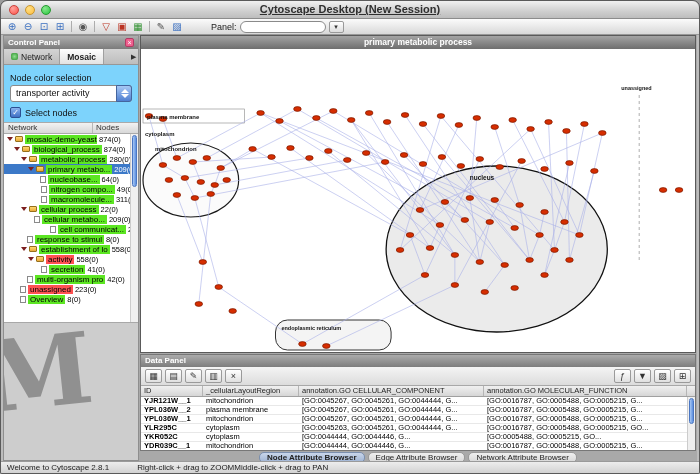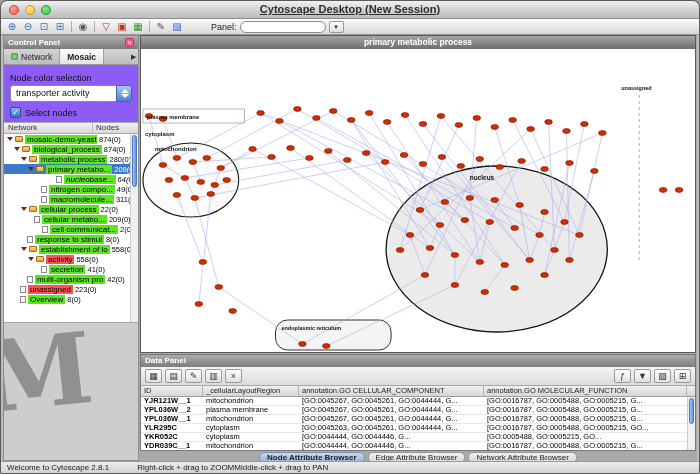--- a/index.html
+++ b/index.html
@@ -28,21 +28,21 @@
     line-height:12px;padding:0;text-align:center;}
   .c-blue{color:#3a6fc0}.c-gray{color:#555}.c-red{color:#bb3322}.c-green{color:#2c8f2c}
   .tsep{width:1px;height:11px;background:#adadad;margin:0 3px;}
   .search-wrap{margin-left:26px;display:flex;align-items:center;gap:3px;font-size:9px;color:#222;}
   .search-input{width:86px;height:12px;font-size:9px;border:1px solid #8a8a8a;border-radius:7px;padding:0 6px;}
   .search-btn{width:15px;height:12px;font-size:7px;border:1px solid #999;border-radius:2px;
     background:linear-gradient(#fff,#ddd);padding:0;color:#333;}
 
   
   .control-panel{position:absolute;left:2px;top:34px;width:136px;bottom:12px;
-    background:#8b5cf6;border:1px solid #8e8e8e;display:flex;flex-direction:column;}
+    background:#7dd3fc;border:1px solid #8e8e8e;display:flex;flex-direction:column;}
   .cp-header{height:13px;flex:none;background:linear-gradient(#aeaeae,#7b7b7b);
     display:flex;align-items:center;padding:0 4px;}
   .cp-title{color:#fff;font-size:8px;font-weight:bold;flex:1;}
   .cp-close{width:9px;height:9px;border-radius:2px;background:#ef5f8e;border:1px solid #b03b63;
     color:#fff;font-size:7px;line-height:7px;text-align:center;}
   .cp-tabs{height:16px;flex:none;display:flex;align-items:stretch;
     background:linear-gradient(#d4d4d4,#bdbdbd);border-bottom:1px solid #979797;}
   .cp-tab{padding:0 7px;font-size:8.5px;color:#222;border-right:1px solid #a0a0a0;
     display:flex;align-items:center;gap:3px;}
   .cp-tab.active{background:linear-gradient(#fff,#e3e3e3);font-weight:bold;}
@@ -217,21 +217,21 @@
             <span class="ticon-folder"></span>
             <span class="chip green">metabolic process</span>
             <span class="tcount">280(0)</span>
           </div>
           <div class="trow selected" style="padding-left: 24px;">
             <span class="twisty"></span>
             <span class="ticon-folder"></span>
             <span class="chip green">primary metabo...</span>
             <span class="tcount">209(0)</span>
           </div>
-          <div class="trow" style="padding-left: 46px; font-style: italic;">
+          <div class="trow" style="padding-left: 30px;">
             <span class="twisty-spacer"></span>
             <span class="ticon-leaf"></span>
             <span class="chip green">nucleobase...</span>
             <span class="tcount">64(0)</span>
           </div>
           <div class="trow" style="padding-left: 31px;">
             <span class="twisty-spacer"></span>
             <span class="ticon-leaf"></span>
             <span class="chip green">nitrogen compo...</span>
             <span class="tcount">49(0)</span>
@@ -247,21 +247,21 @@
             <span class="ticon-folder"></span>
             <span class="chip green">cellular process</span>
             <span class="tcount">22(0)</span>
           </div>
           <div class="trow" style="padding-left: 24px;">
             <span class="twisty-spacer"></span>
             <span class="ticon-leaf"></span>
             <span class="chip green">cellular metabo...</span>
             <span class="tcount">209(0)</span>
           </div>
-          <div class="trow" style="padding-left: 32px;">
+          <div class="trow" style="padding-left: 40px;">
             <span class="twisty-spacer"></span>
             <span class="ticon-leaf"></span>
             <span class="chip green">cell communicat...</span>
             <span class="tcount">2(0)</span>
           </div>
           <div class="trow" style="padding-left: 17px;">
             <span class="twisty-spacer"></span>
             <span class="ticon-leaf"></span>
             <span class="chip green">response to stimul</span>
             <span class="tcount">8(0)</span>

